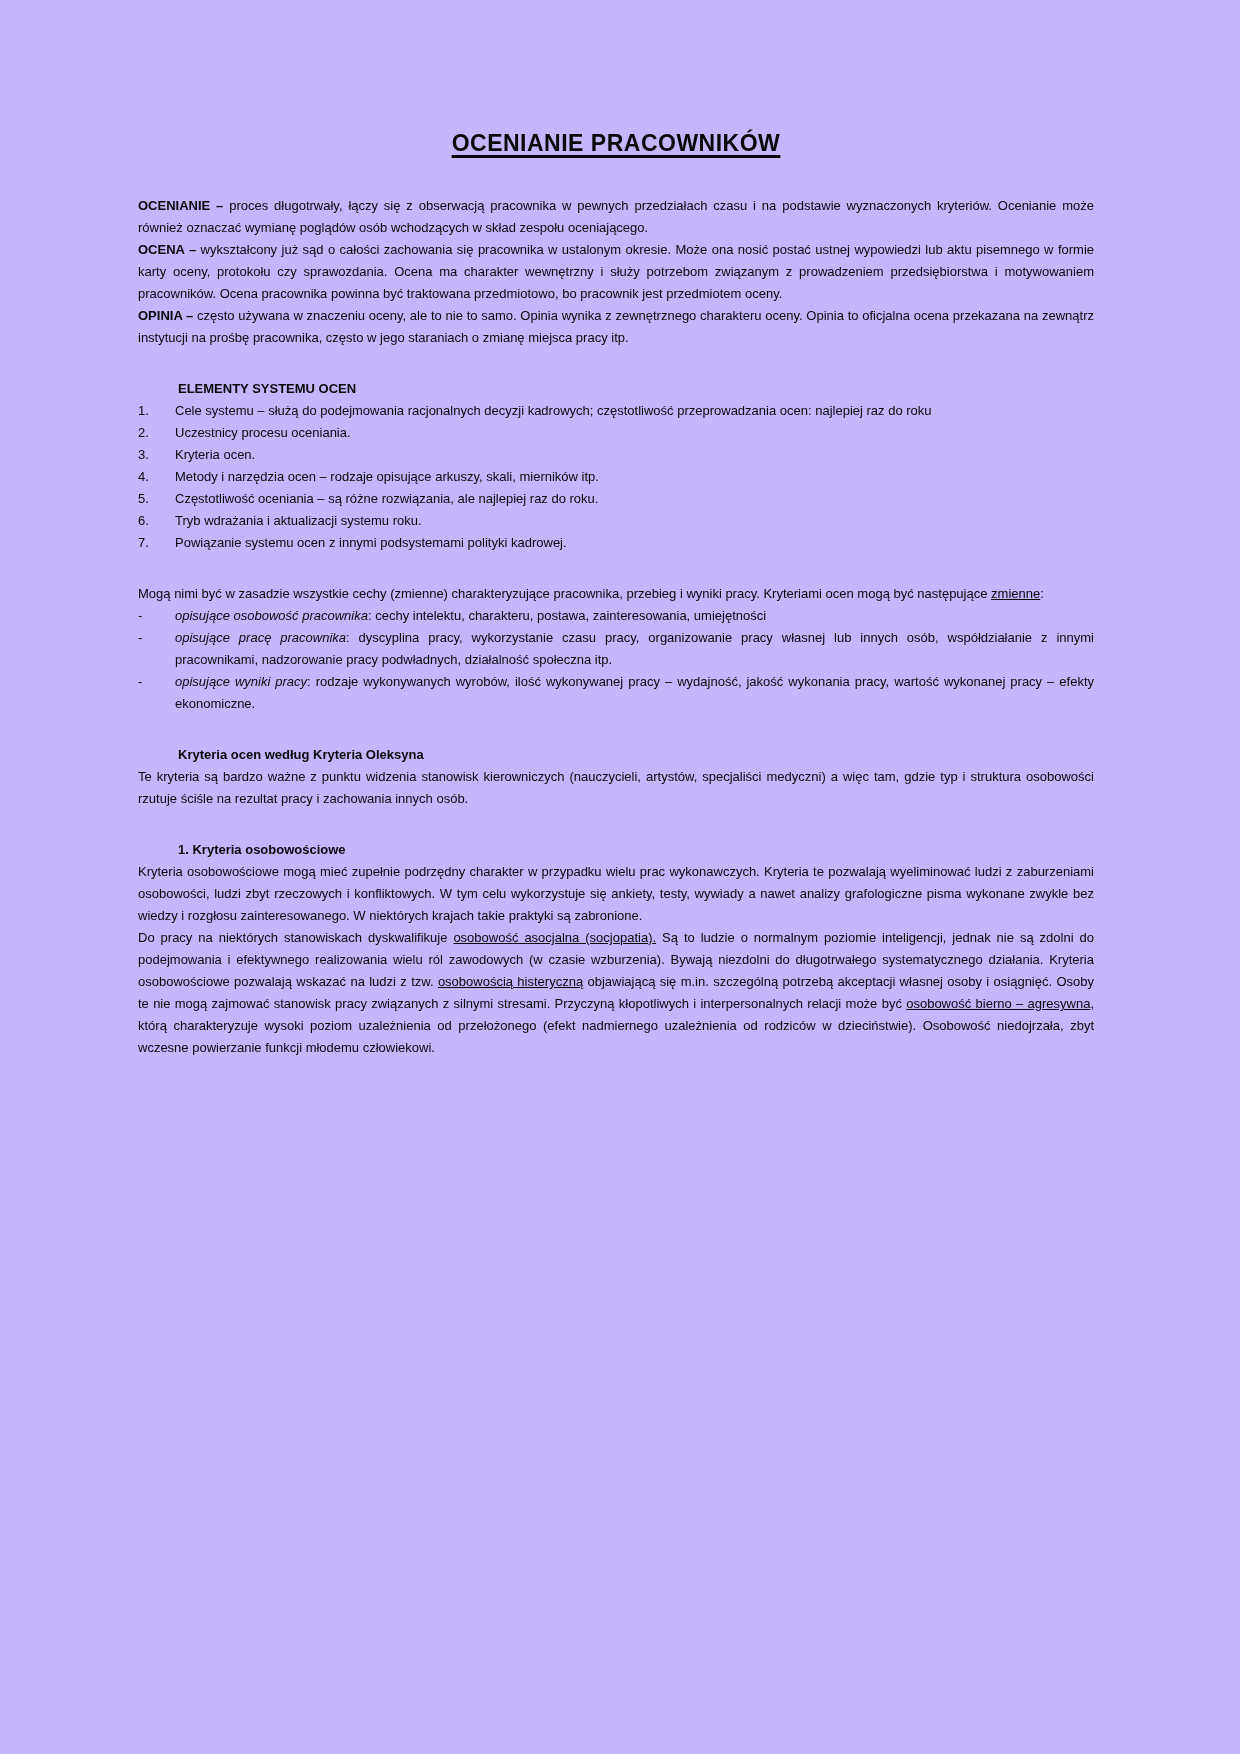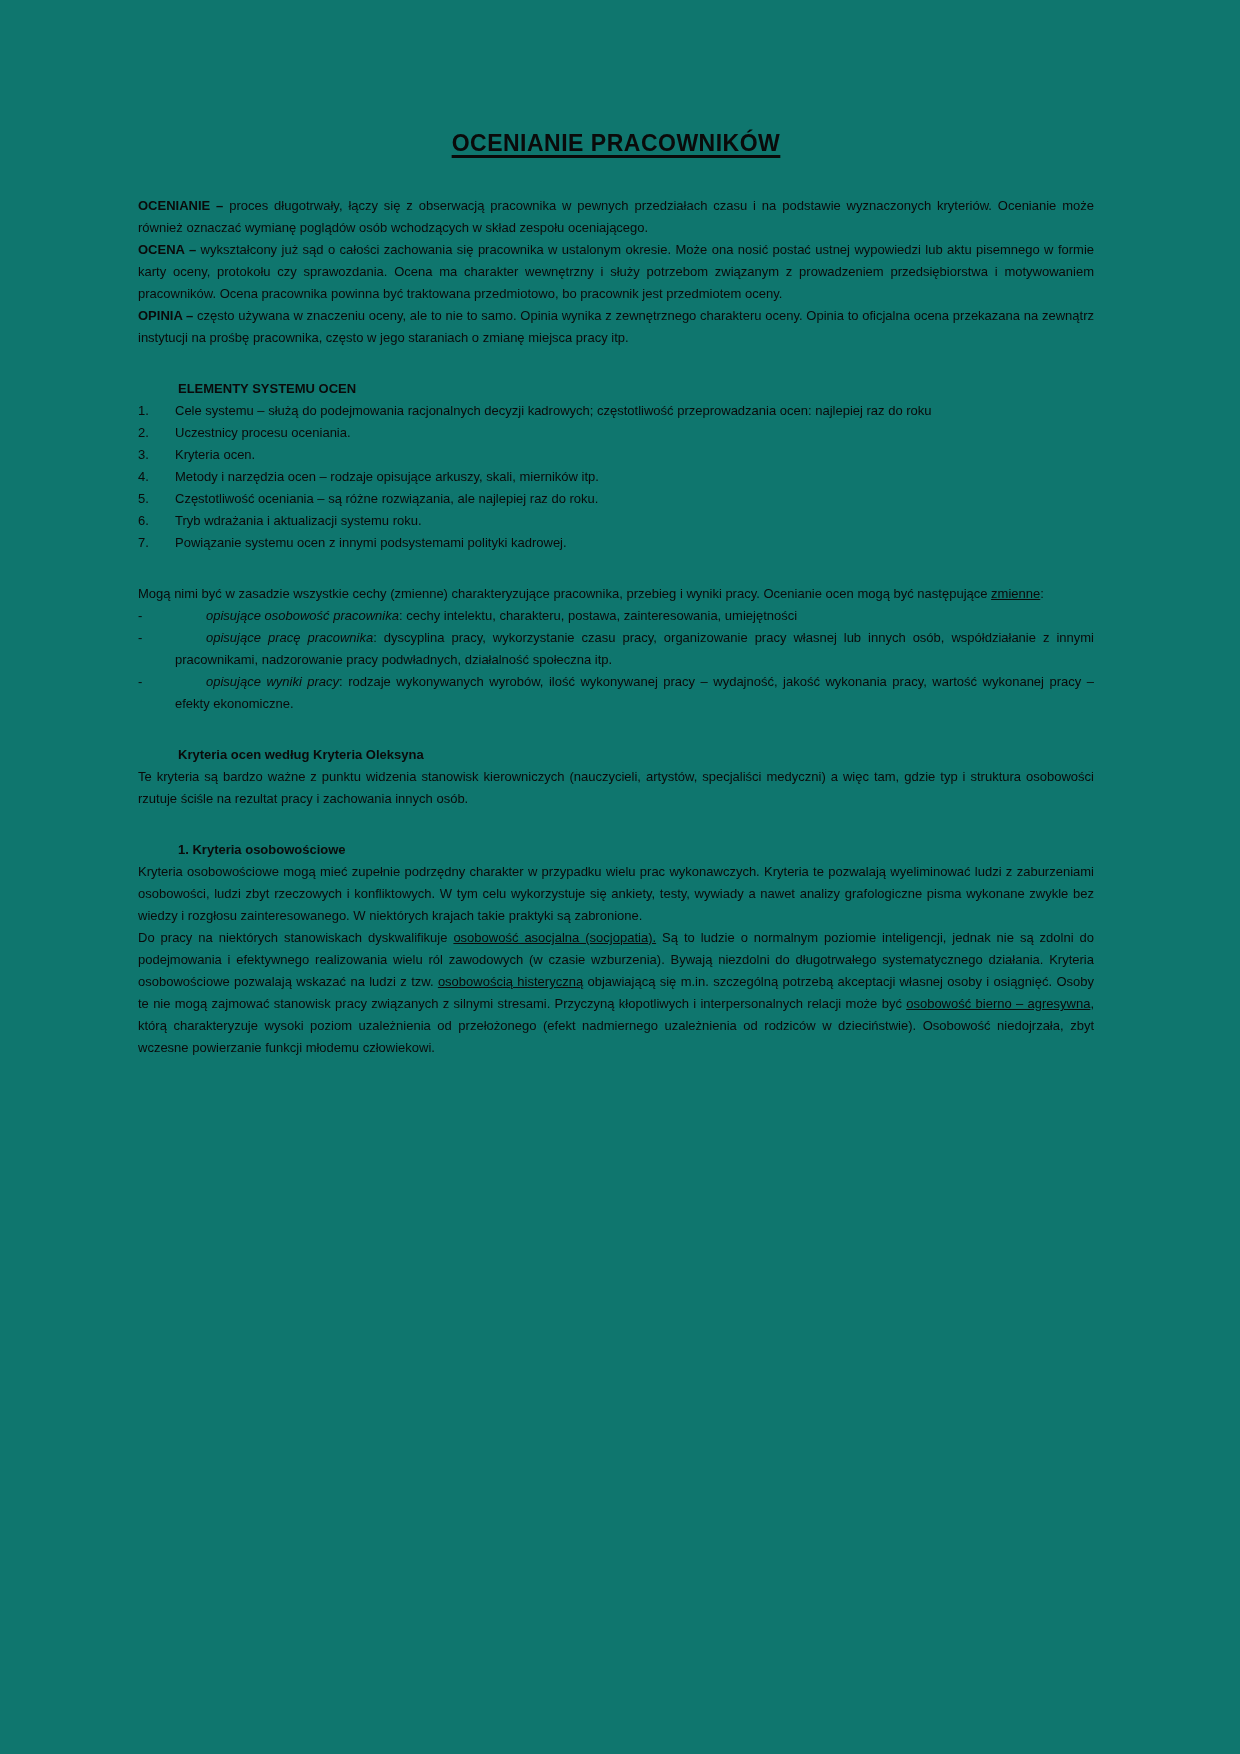--- a/index.html
+++ b/index.html
@@ -38,27 +38,27 @@
     margin: 0;
   }
   .heading { font-weight: 700; margin-left: 40px; }
   .heading.bi { }
   .spacer { height: 29px; }
   .list { margin: 0; }
   .item { display: flex; }
   .marker { flex: 0 0 37px; }
   .item-text { flex: 1 1 auto; text-align: justify; }
   .b { font-weight: 700; }
-  .i { font-style: italic; margin-left: 31px; }
+  .i { font-style: italic; }
   .u { text-decoration: underline; }
 </style>
 </head>
 <body>
 
-<div class="page" style="background: #0f766e; color: rgb(10, 10, 10);">
+<div class="page" style="background: #c4b5fd; color: rgb(10, 10, 10);">
   <div class="content">
     <div class="title">OCENIANIE PRACOWNIKÓW</div>
     <div id="doc-body">
         <p class="para"><span class="b ">OCENIANIE –</span><span> proces długotrwały, łączy się z obserwacją pracownika w pewnych przedziałach czasu i na podstawie wyznaczonych kryteriów. Ocenianie może również oznaczać wymianę poglądów osób wchodzących w skład zespołu oceniającego.</span></p>
         <p class="para"><span class="b ">OCENA –</span><span> wykształcony już sąd o całości zachowania się pracownika w ustalonym okresie. Może ona nosić postać ustnej wypowiedzi lub aktu pisemnego w formie karty oceny, protokołu czy sprawozdania. Ocena ma charakter wewnętrzny i służy potrzebom związanym z prowadzeniem przedsiębiorstwa i motywowaniem pracowników. Ocena pracownika powinna być traktowana przedmiotowo, bo pracownik jest przedmiotem oceny.</span></p>
         <p class="para"><span class="b ">OPINIA –</span><span> często używana w znaczeniu oceny, ale to nie to samo. Opinia wynika z zewnętrznego charakteru oceny. Opinia to oficjalna ocena przekazana na zewnątrz instytucji na prośbę pracownika, często w jego staraniach o zmianę miejsca pracy itp.</span></p>
         <div class="spacer"></div>
         <div class="para heading">ELEMENTY SYSTEMU OCEN</div>
         <div class="list para">
           <div class="item">
@@ -84,21 +84,21 @@
           <div class="item">
             <span class="marker">6.</span>
             <div class="item-text"><span>Tryb wdrażania i aktualizacji systemu roku.</span></div>
           </div>
           <div class="item">
             <span class="marker">7.</span>
             <div class="item-text"><span>Powiązanie systemu ocen z innymi podsystemami polityki kadrowej.</span></div>
           </div>
         </div>
         <div class="spacer"></div>
-        <p class="para"><span>Mogą nimi być w zasadzie wszystkie cechy (zmienne) charakteryzujące pracownika, przebieg i wyniki pracy. Ocenianie ocen mogą być następujące </span><span class="u ">zmienne</span><span>:</span></p>
+        <p class="para"><span>Mogą nimi być w zasadzie wszystkie cechy (zmienne) charakteryzujące pracownika, przebieg i wyniki pracy. Kryteriami ocen mogą być następujące </span><span class="u ">zmienne</span><span>:</span></p>
         <div class="list para">
           <div class="item">
             <span class="marker">-</span>
             <div class="item-text"><span class="i ">opisujące osobowość pracownika</span><span>: cechy intelektu, charakteru, postawa, zainteresowania, umiejętności</span></div>
           </div>
           <div class="item">
             <span class="marker">-</span>
             <div class="item-text"><span class="i ">opisujące pracę pracownika</span><span>: dyscyplina pracy, wykorzystanie czasu pracy, organizowanie pracy własnej lub innych osób, współdziałanie z innymi pracownikami, nadzorowanie pracy podwładnych, działalność społeczna itp.</span></div>
           </div>
           <div class="item">

